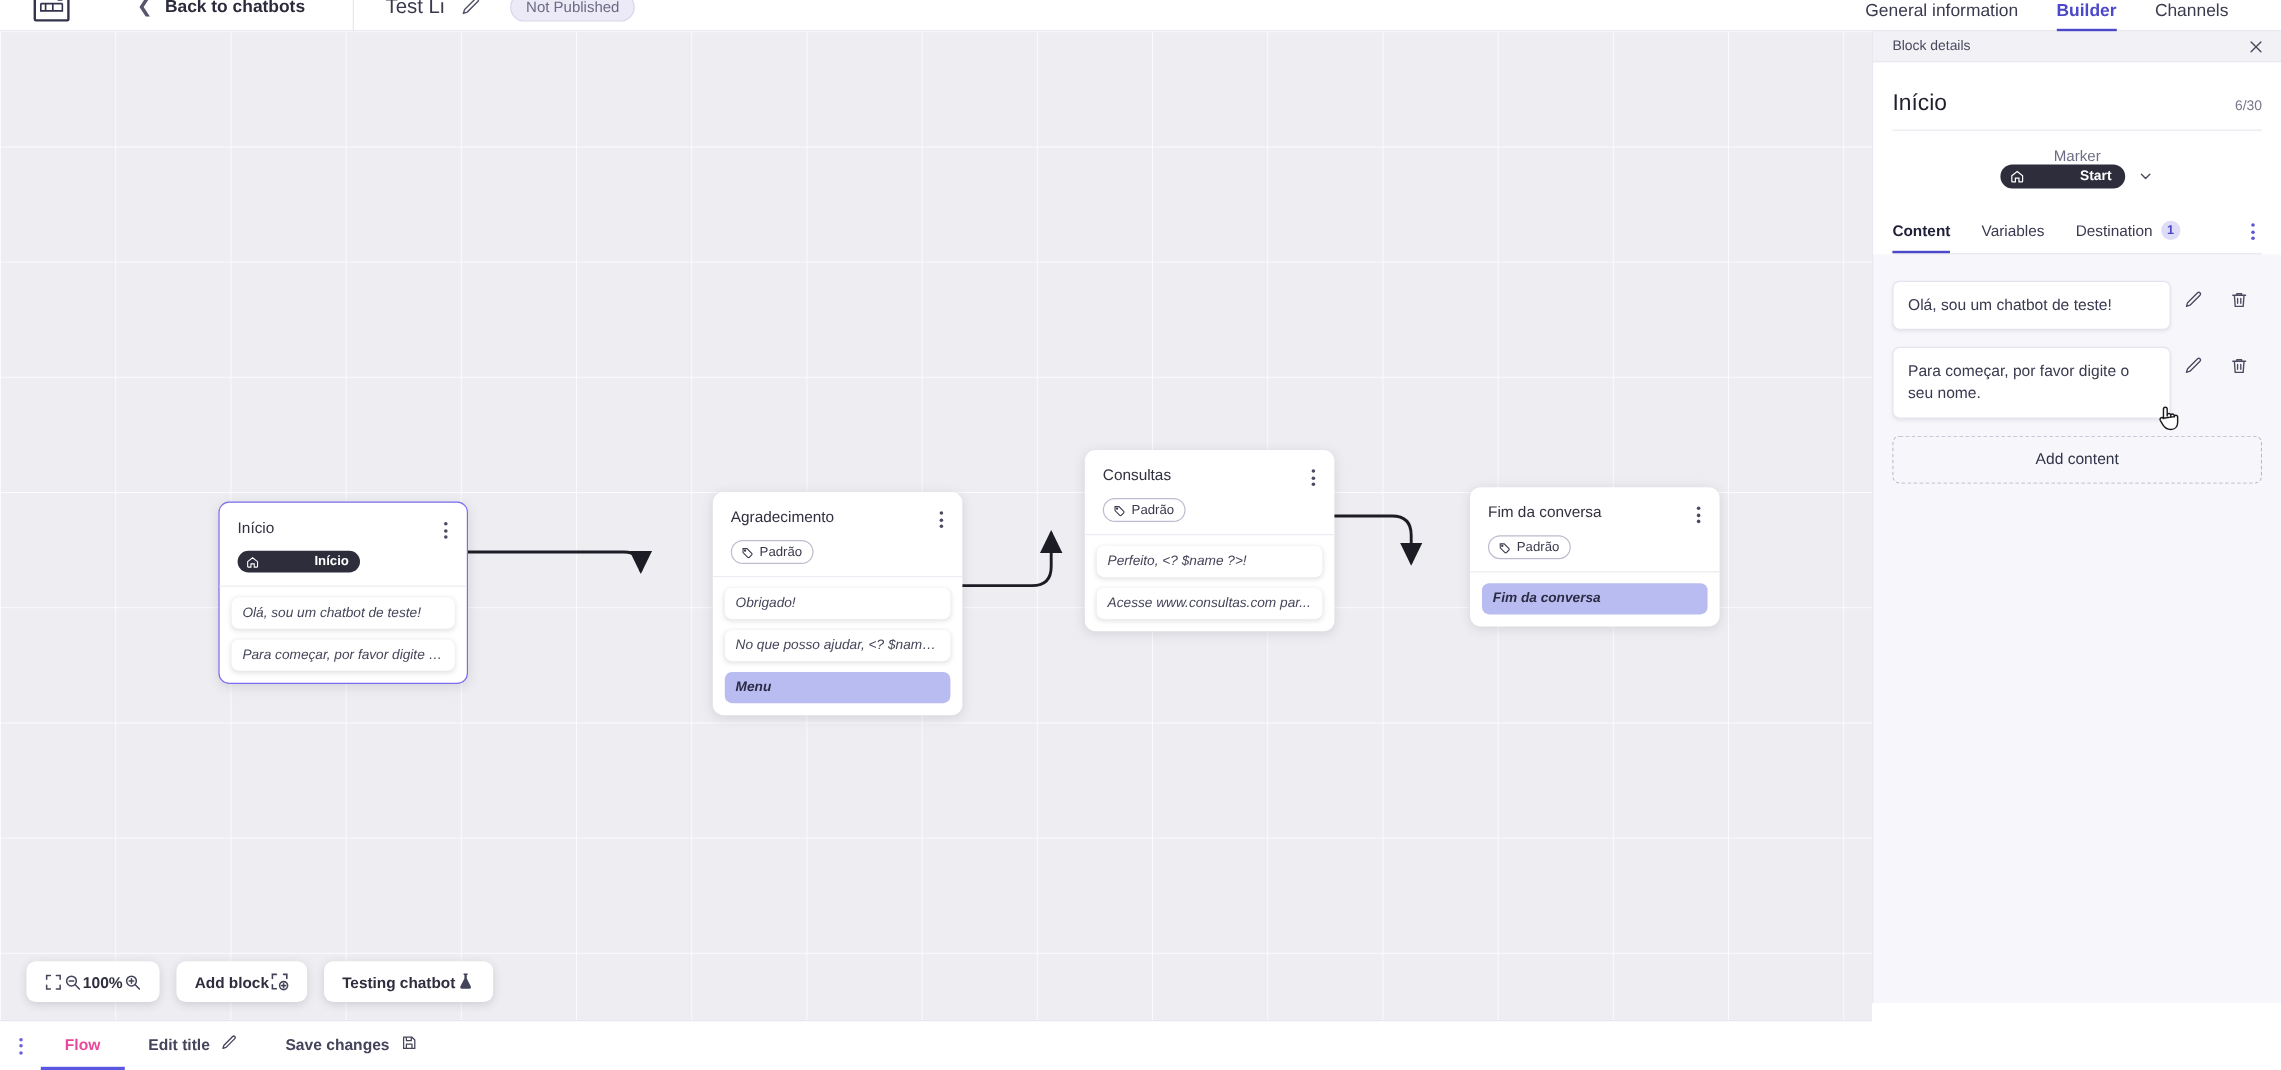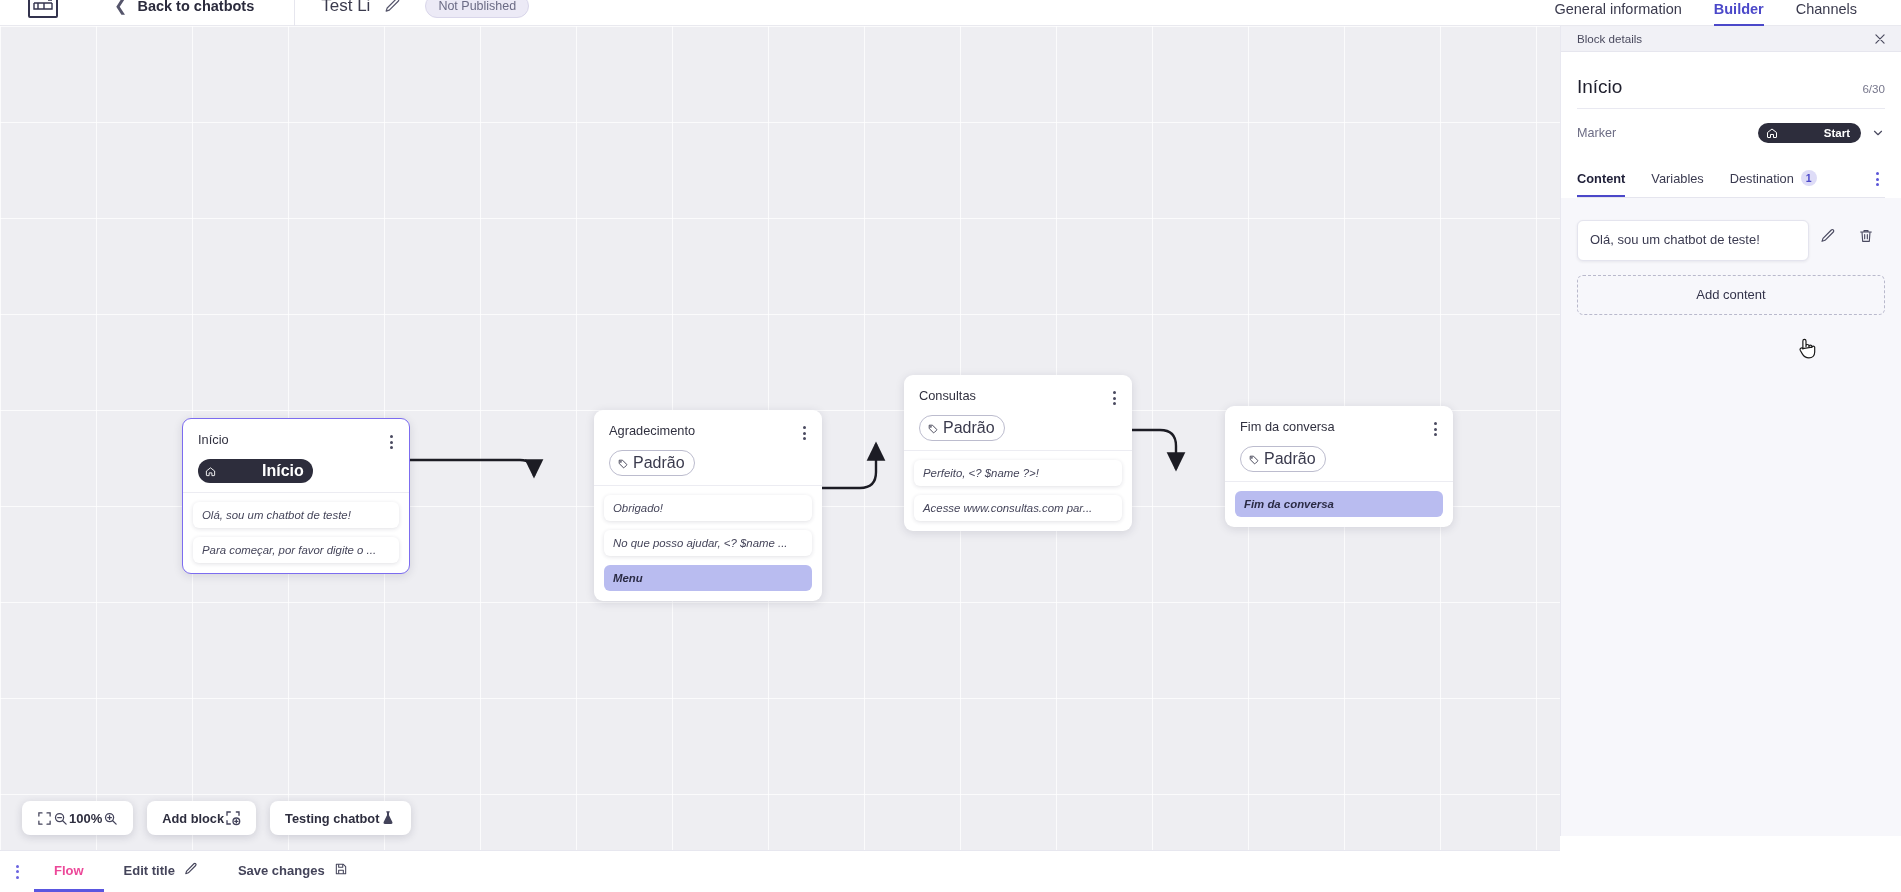--- a/index.html
+++ b/index.html
@@ -50,31 +50,31 @@
       linear-gradient(to right, rgba(255,255,255,.75) 1px, transparent 1px),
       linear-gradient(to bottom, rgba(255,255,255,.75) 1px, transparent 1px);
     background-size: 96px 96px;
     overflow: hidden;
   }
   .edges { position: absolute; left: 0; top: 0; width: 1560px; height: 837px; pointer-events: none; }
 
   .block {
     position: absolute; background: #ffffff; border-radius: 9px;
     box-shadow: 0 2px 10px rgba(30,30,60,.13);
-    padding: 0 0 10px 0; width: 228px;
+    padding: 0 0 10px 0; width: 208px;
   }
   .block.selected { border: 1.6px solid #7c6cf0; }
   .blk-head { display: flex; align-items: flex-start; justify-content: space-between; padding: 13px 13px 0 15px; }
   .blk-title { font-size: 12.8px; color: #30303f; font-weight: normal; }
   .kebab { display: flex; flex-direction: column; gap: 2.5px; padding: 3px 3px; cursor: pointer; }
   .kebab i { width: 3px; height: 3px; border-radius: 50%; background: #4a4a60; display: block; }
   .chip-row { padding: 7px 15px 9px; }
   .chip {
     display: inline-flex; align-items: center; gap: 5px;
-    font-size: 16px; border-radius: 20px; padding: 3px 9px 3px 7px;
+    font-size: 11px; border-radius: 20px; padding: 3px 9px 3px 7px;
   }
   .chip.start { background: #2d2d3c; color: #ffffff; font-weight: bold; gap: 46px; }
   .chip.padrao { background: #ffffff; color: #3a3a4d; border: 1px solid #bcbcce; }
   .blk-sep { height: 1px; background: #ececf2; margin: 0; }
   .msg {
     margin: 9px 10px 0; background: #ffffff; border-radius: 6px;
     box-shadow: 0 1px 4px rgba(40,40,70,.14);
     font-size: 11.4px; color: #45455a; padding: 7px 9px;
     white-space: nowrap; overflow: hidden; text-overflow: ellipsis; font-style: italic;
   }
@@ -119,21 +119,21 @@
     height: 26px; background: #f1f1f6; border-bottom: 1px solid #e6e6ee;
     display: flex; align-items: center; justify-content: space-between; padding: 0 14px 0 16px;
   }
   .rp-head-title { font-size: 11.6px; color: #4a4a5e; }
   .x-ico { cursor: pointer; color: #4a4a5e; display: flex; }
   .rp-body { background: #ffffff; padding: 0 16px; }
   .rp-title-row { display: flex; align-items: baseline; justify-content: space-between; padding: 24px 0 10px; }
   .rp-title { font-size: 19px; color: #1f1f2d; }
   .rp-count { font-size: 11.6px; color: #77778c; }
   .rp-rule { height: 1px; background: #e9e9f1; }
-  .rp-marker-row { display: flex; align-items: center; justify-content: space-between; padding: 14px 0 12px; }
+  .rp-marker-row { display: flex; align-items: center; justify-content: space-between; padding: 14px 0 12px; flex-direction: column; }
   .rp-marker-label { font-size: 12.6px; color: #6d6d85; }
   .marker-right { display: flex; align-items: center; gap: 10px; }
   .chip.start.big { font-size: 11.5px; padding: 4px 11px 4px 8px; }
   .caret { color: #4a4a60; display: flex; cursor: pointer; }
   .rp-tabs { display: flex; align-items: center; gap: 0; border-bottom: 1px solid #e5e5ee; margin-top: 6px; }
   .rtab {
     font-size: 12.8px; color: #3a3a50; padding: 9px 0 9px; margin-right: 26px;
     border-bottom: 2.5px solid transparent; cursor: pointer; display: flex; align-items: center; gap: 7px;
   }
   .rtab.active { color: #1f1f38; font-weight: bold; border-bottom-color: #4b48c9; }
@@ -427,20 +427,33 @@
           <svg width="16" height="16" viewBox="0 0 24 24" fill="none" stroke="#4a4a60" stroke-width="1.7" stroke-linecap="round" stroke-linejoin="round">
               <path d="M17 3a2.1 2.1 0 0 1 3 3L7.5 18.5 3 20l1.5-4.5z"></path>
             </svg>
         </div>
         <div class="row-act">
           <svg width="16" height="16" viewBox="0 0 24 24" fill="none" stroke="#4a4a60" stroke-width="1.7" stroke-linecap="round" stroke-linejoin="round">
               <path d="M4 6h16M9 6V4h6v2M6 6l1 14h10l1-14M10 10v6M14 10v6"></path>
             </svg>
         </div>
       </div>
+      <div class="content-row">
+        <div class="content-box">Para começar, por favor digite o seu nome.</div>
+        <div class="row-act">
+          <svg width="16" height="16" viewBox="0 0 24 24" fill="none" stroke="#4a4a60" stroke-width="1.7" stroke-linecap="round" stroke-linejoin="round">
+              <path d="M17 3a2.1 2.1 0 0 1 3 3L7.5 18.5 3 20l1.5-4.5z"></path>
+            </svg>
+        </div>
+        <div class="row-act">
+          <svg width="16" height="16" viewBox="0 0 24 24" fill="none" stroke="#4a4a60" stroke-width="1.7" stroke-linecap="round" stroke-linejoin="round">
+              <path d="M4 6h16M9 6V4h6v2M6 6l1 14h10l1-14M10 10v6M14 10v6"></path>
+            </svg>
+        </div>
+      </div>
     </div>
 
     <div class="add-content">Add content</div>
   </div>
 
   <svg class="cursor-hand" viewBox="0 0 24 28" fill="#ffffff" stroke="#1a1a1a" stroke-width="1.3" stroke-linejoin="round">
     <path d="M7.5 14.5V5.2a1.7 1.7 0 0 1 3.4 0v6.6m0-1.1a1.6 1.6 0 0 1 3.2 0v1.6m0-1a1.6 1.6 0 0 1 3.2 0v1.6m0-.9a1.6 1.6 0 0 1 3.1 0v5.3c0 3.8-2.6 6.4-6.3 6.4-3.9 0-5.5-1.6-7.2-4.4l-2.3-3.9a1.7 1.7 0 0 1 2.8-1.9z"></path>
   </svg>
 
 </div>

